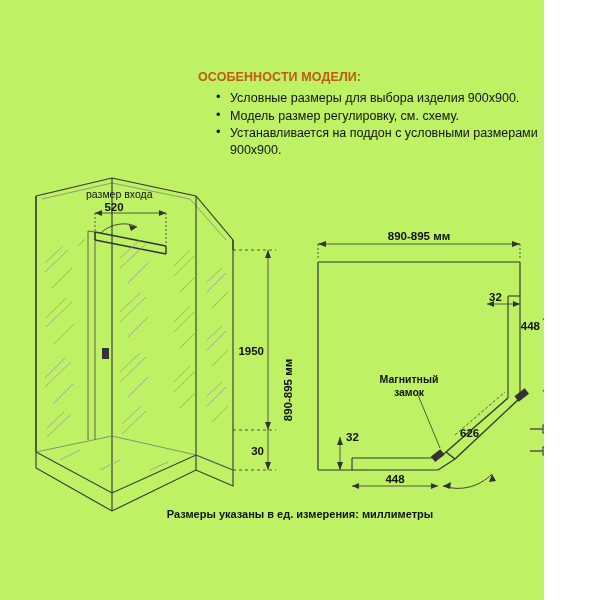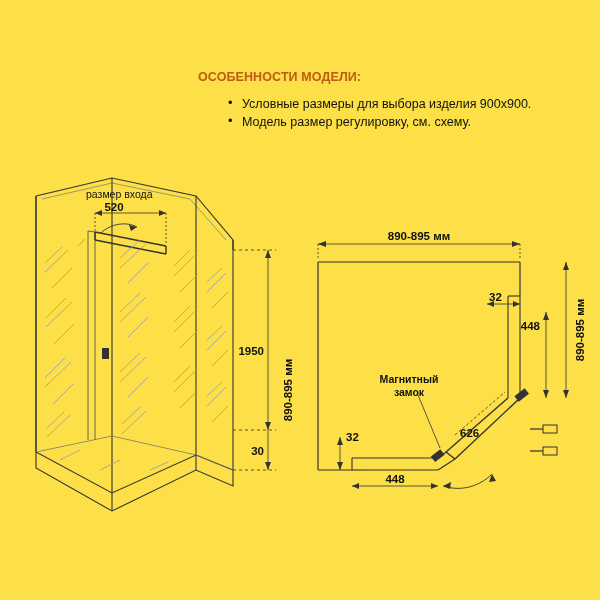--- a/index.html
+++ b/index.html
@@ -6,40 +6,40 @@
     margin: 0;
     padding: 0;
     background: #ffffff;
   }
   body {
     font-family: "Liberation Sans", sans-serif;
     color: #1a1a1a;
   }
   #page {
     position: relative;
-    width: 600px;
+    width: 544px;
     height: 600px;
     overflow: hidden;
-    background: #fde047;
+    background: #bef264;
   }
   .features {
     position: absolute;
     left: 196px;
     top: 70px;
     width: 380px;
   }
   .features-title {
     font-size: 12.5px;
     font-weight: bold;
     color: #C05A14;
     margin: 0 0 6px 2px;
     letter-spacing: 0.1px;
   }
   .features-list {
-    margin: 12px;
+    margin: 0;
     padding-left: 20px;
     list-style: none;
   }
   .features-list li {
     position: relative;
     font-size: 12.5px;
     line-height: 16.5px;
     color: #111111;
     margin-bottom: 1px;
     padding-left: 14px;
@@ -86,20 +86,21 @@
 </head>
 <body>
 
 <div id="page">
 
   <div class="features">
     <div class="features-title">ОСОБЕННОСТИ МОДЕЛИ:</div>
     <ul class="features-list">
       <li>Условные размеры для выбора изделия 900х900.</li>
       <li>Модель размер регулировку, см. схему.</li>
+      <li>Устанавливается на поддон с условными размерами 900х900.</li>
     </ul>
   </div>
 
   <svg class="diagram" width="600" height="600" viewBox="0 0 600 600">
 
     <g fill="none" stroke="#333333" stroke-width="1.1">
 
       <polyline points="36,196 112,178 196,196 233,240 233,250"></polyline>
       <polyline points="36,196 36,205"></polyline>
 
@@ -287,13 +288,14 @@
     <text class="dim" x="584" y="330" text-anchor="middle" transform="rotate(-90 584 330)">890-895 мм</text>
     <text class="dim" x="489" y="301">32</text>
     <text class="dim" x="540" y="330" text-anchor="end">448</text>
     <text class="dim" x="395" y="483" text-anchor="middle">448</text>
     <text class="dim" x="346" y="441">32</text>
     <text class="dim" x="460" y="437">626</text>
     <text class="lbl-b" x="409" y="383" text-anchor="middle">Магнитный</text>
     <text class="lbl-b" x="409" y="396" text-anchor="middle">замок</text>
   </svg>
 
+  <div class="footnote">Размеры указаны в ед. измерения: миллиметры</div>
 </div>
 
 </body></html>

